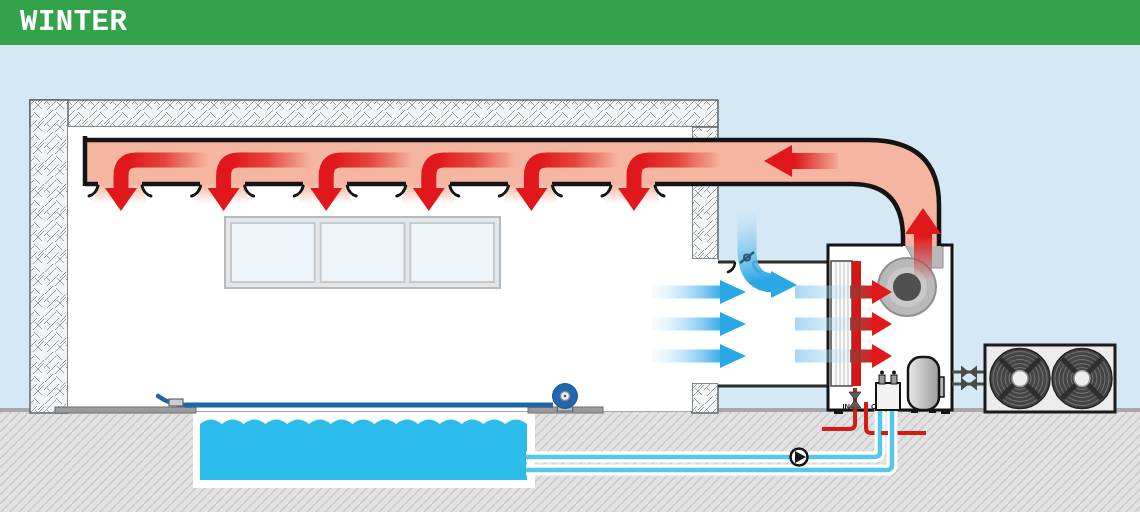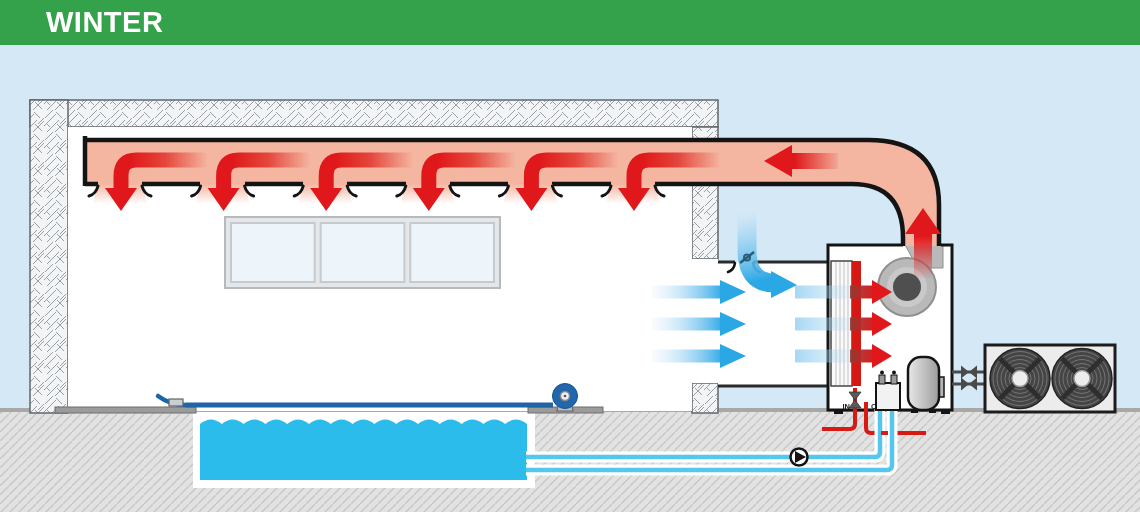--- a/index.html
+++ b/index.html
@@ -1,18 +1,18 @@
 <!DOCTYPE html>
 <html><head>
 <meta charset="utf-8">
 <style>
   html,body{margin:0;padding:0;background:#ffffff;}
   body{width:1140px;height:516px;overflow:hidden;font-family:"Liberation Sans",sans-serif;}
   .header{height:45px;background:#33a24a;display:flex;align-items:center;}
-  .header .title{color:#ffffff;font-weight:bold;font-size:29px;letter-spacing:.5px;padding-left:46px;}
+  .header .title{color:#ffffff;font-weight:bold;font-size:29px;letter-spacing:.5px;padding-left:20px;font-family:Liberation Mono, monospace;}
   svg{display:block;}
   text{font-family:"Liberation Sans",sans-serif;}
 </style>
 </head>
 <body>
 
 <div class="header">
   <span class="title">WINTER</span>
 </div>
 

